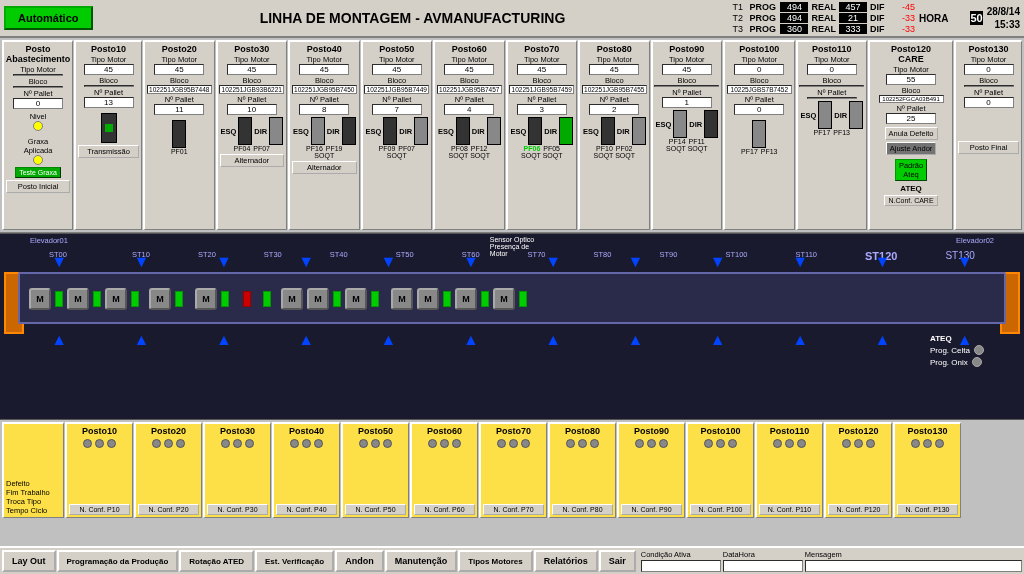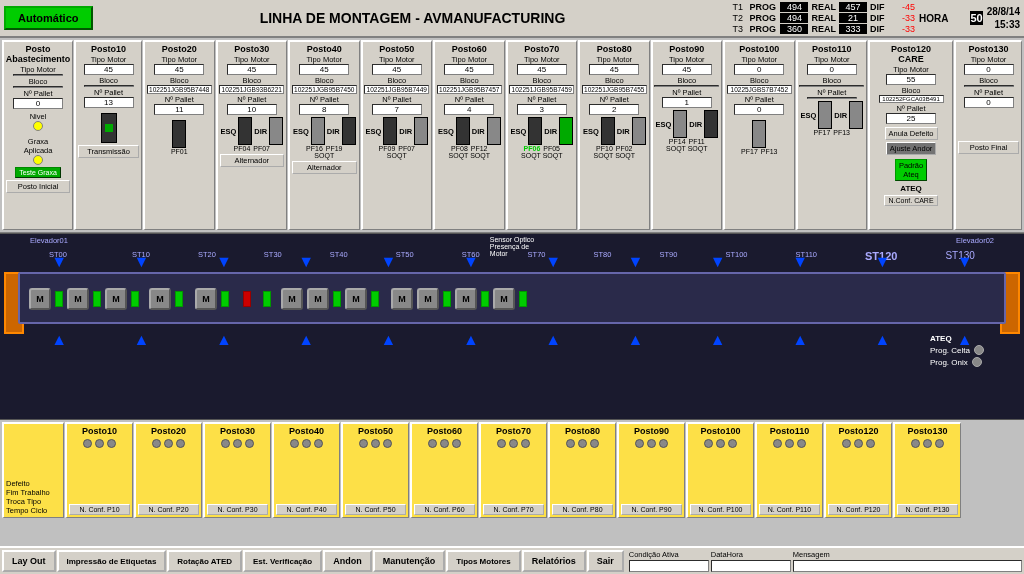--- a/index.html
+++ b/index.html
@@ -1000,21 +1000,21 @@
       <div style="flex:1;"></div>
       <button class="nconf-bottom-btn">N. Conf. P130</button>
     </div>
 
   </div>
 
 </div>
 
 <div class="bottom-nav">
   <button class="nav-btn">Lay Out</button>
-  <button class="nav-btn" style="font-size:8px;">Impressão de Etiquetas</button>
+  <button class="nav-btn" style="font-size:8px;">Programação da Produção</button>
   <button class="nav-btn" style="font-size:8px;">Rotação ATED</button>
   <button class="nav-btn" style="font-size:8px;">Est. Verificação</button>
   <button class="nav-btn">Andon</button>
   <button class="nav-btn">Manutenção</button>
   <button class="nav-btn" style="font-size:8px;">Tipos Motores</button>
   <button class="nav-btn">Relatórios</button>
   <button class="nav-btn">Sair</button>
 
   <div class="status-area">
     <div class="status-col">

